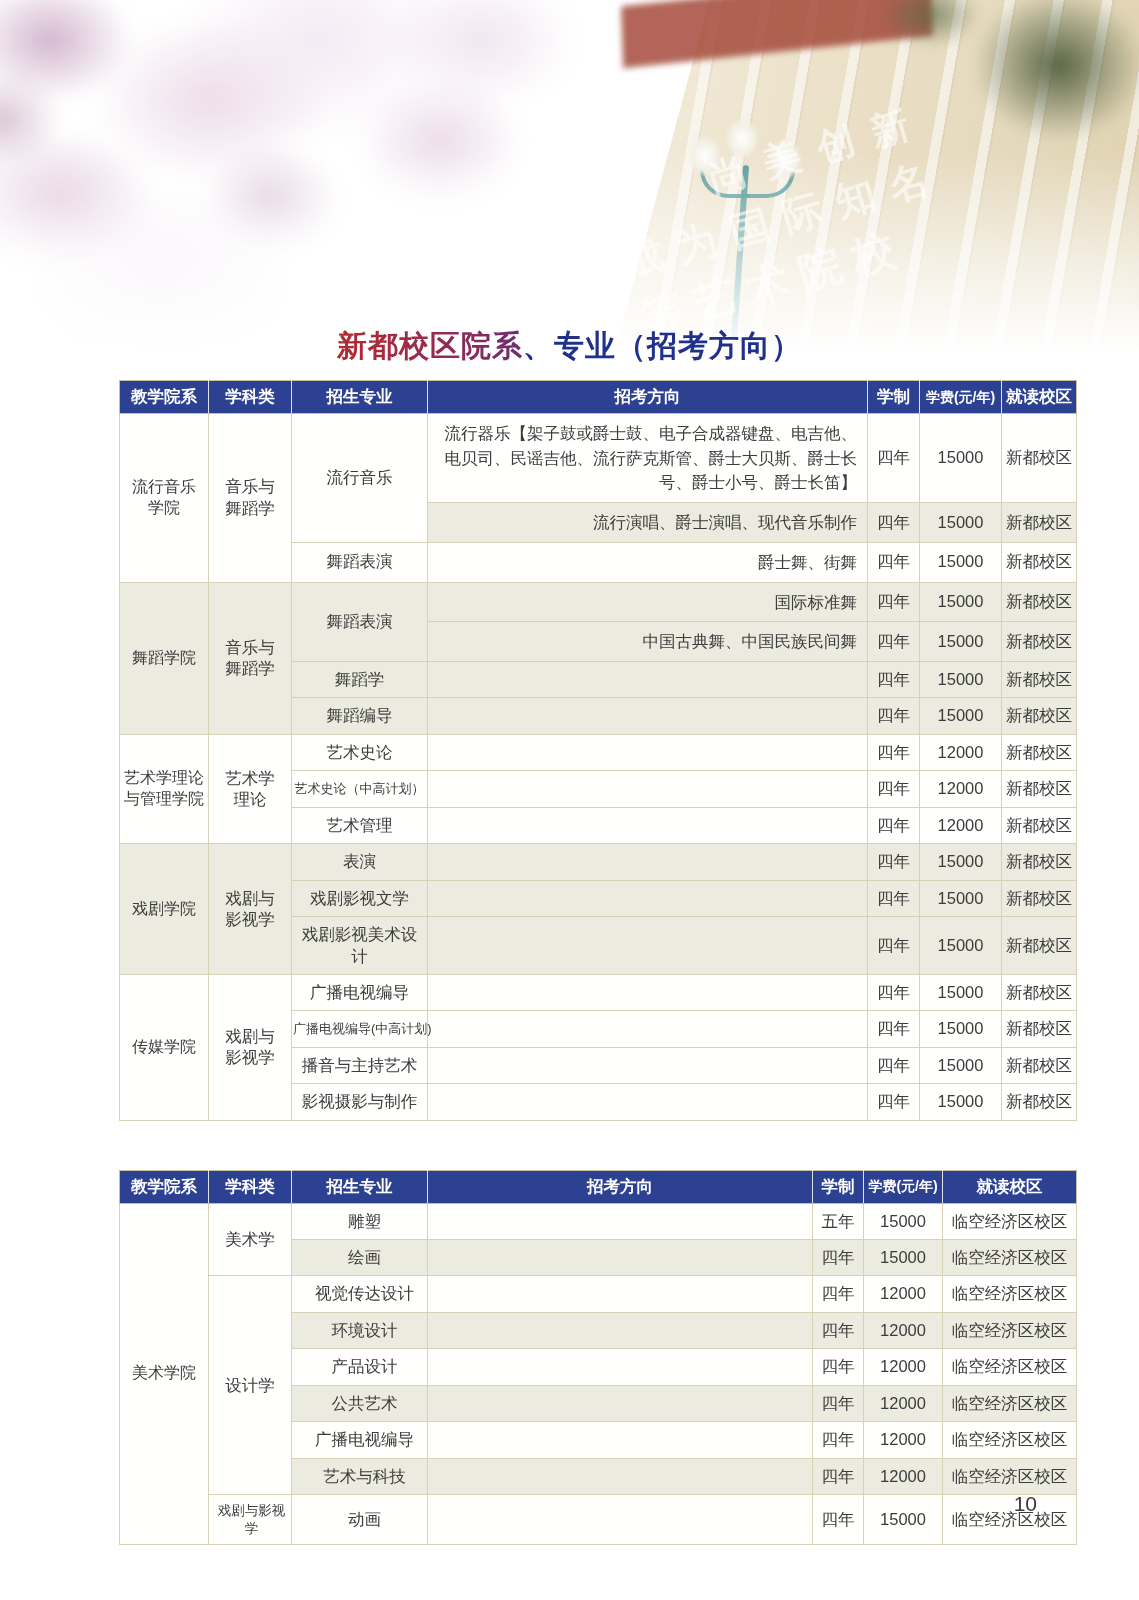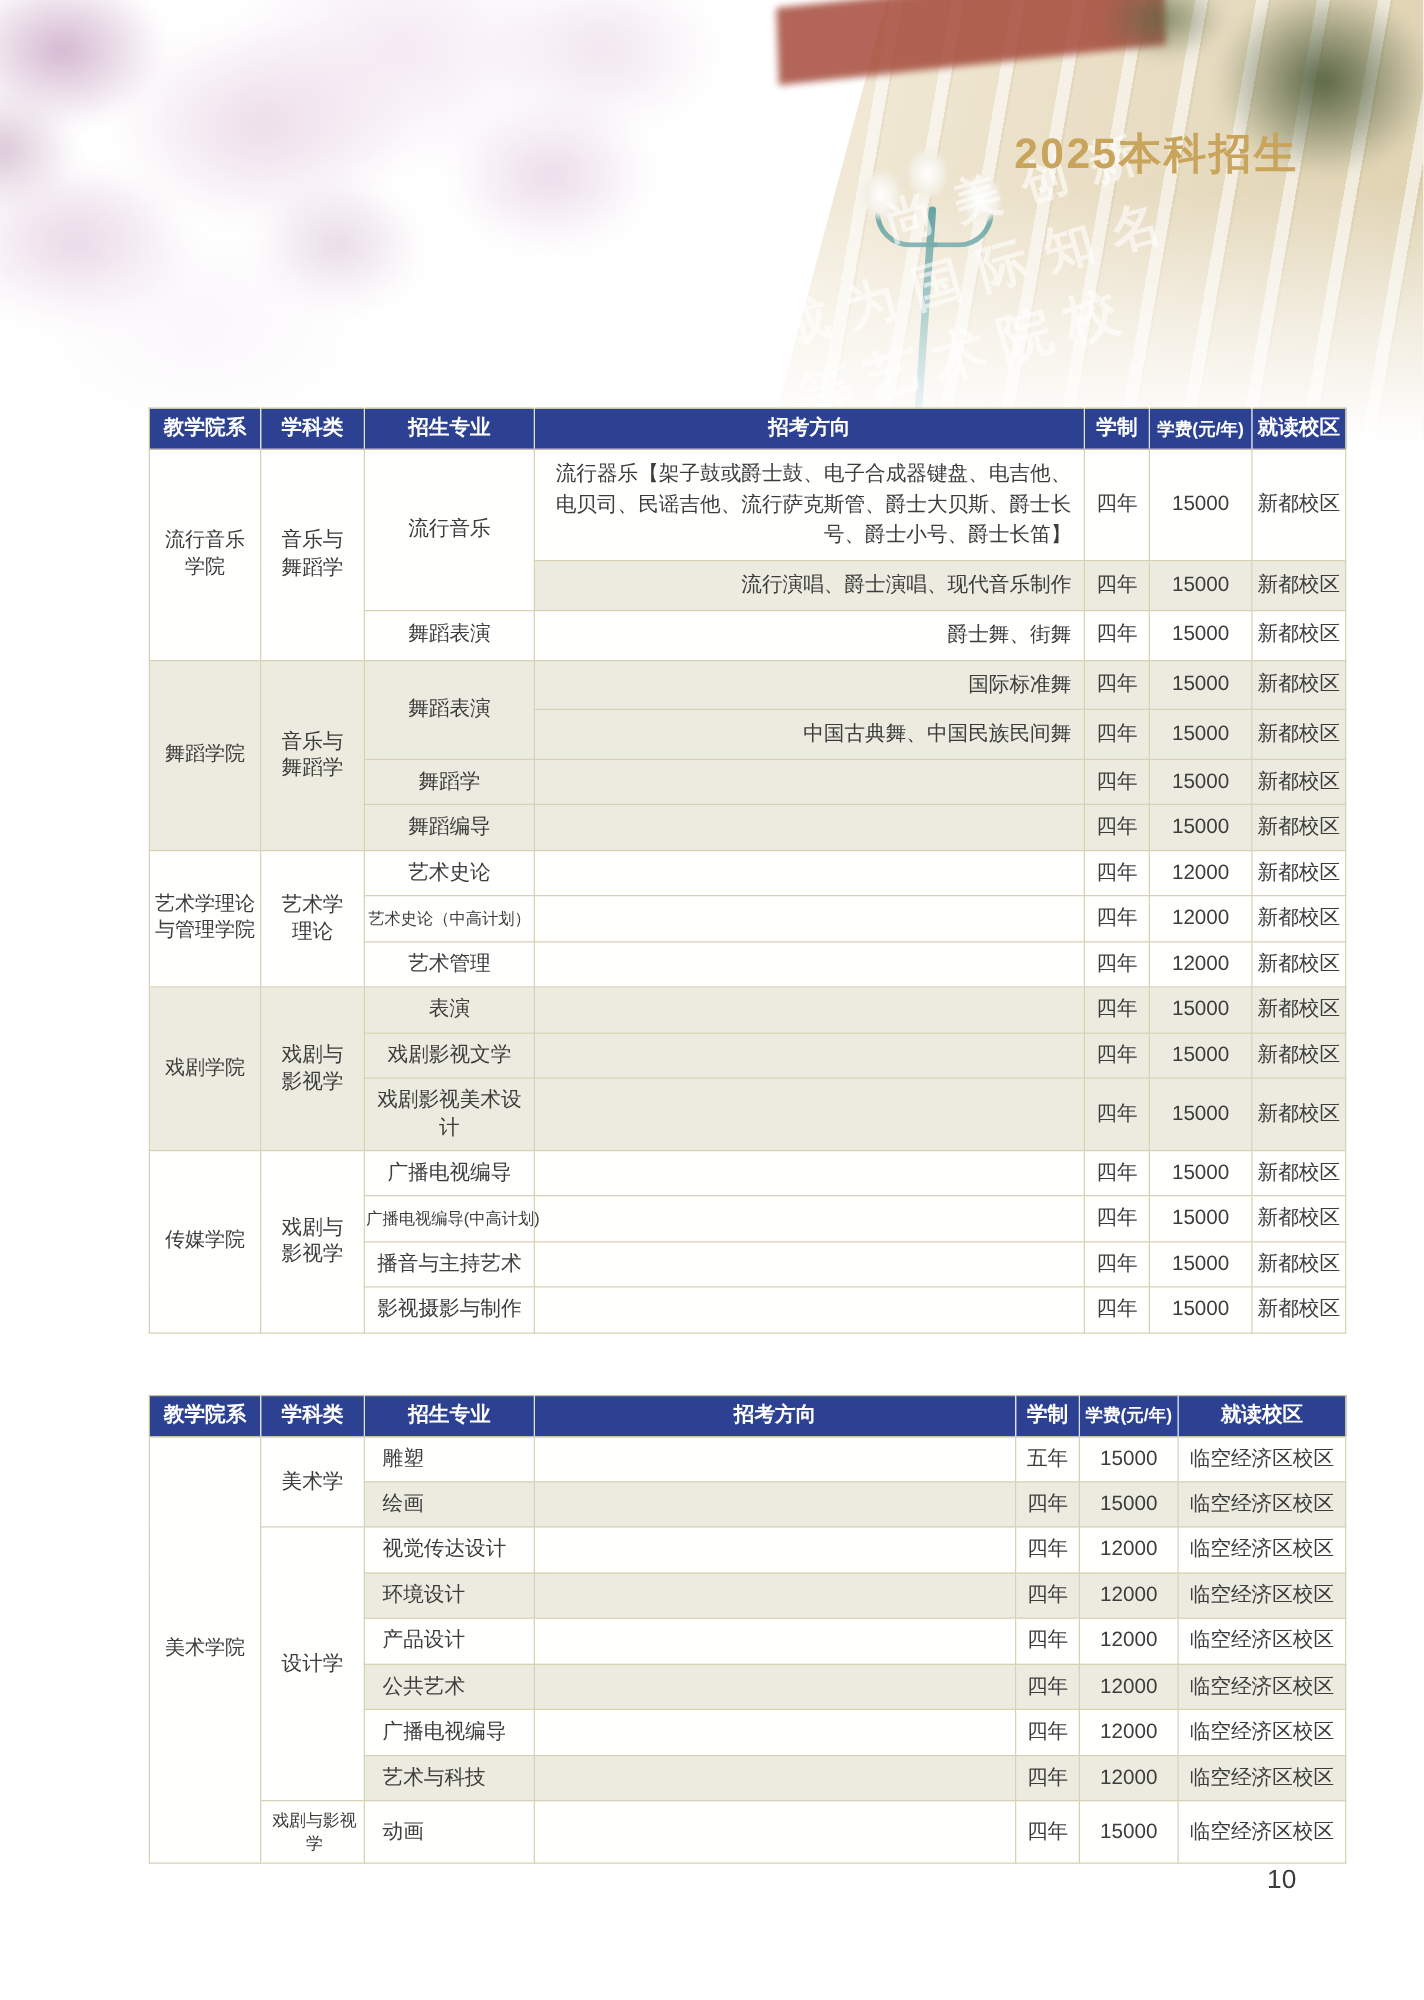--- a/index.html
+++ b/index.html
@@ -73,21 +73,21 @@
   table.sched th{background:#2c4192;color:#ffffff;font-size:16.5px;font-weight:bold;
     padding:6px 2px;border:none;border-left:1px solid rgba(255,255,255,.85);
     border-bottom:1px solid #c6c0a2;line-height:1.2;}
   table.sched th:first-child{border-left:none;}
   table.sched th.hsmall{font-size:14px;padding:6px 0;}
   table.sched td{border:1px solid #d7d2b6;padding:7px 4px;text-align:center;
     font-size:16.5px;line-height:1.3;background:transparent;}
   table.sched tr.shade{background:#ecebdf;}
   table.sched td.inst{font-size:16px;}
   table.sched td.dir{text-align:right;padding-left:12px;padding-right:10px;line-height:1.5;}
-  table.sched td.majL{text-align:left;padding-left:14px;}
+  table.sched td.majL{text-align:center;padding-left:14px;}
   table.sched td.nw{white-space:nowrap;font-size:13px;padding-left:1px;padding-right:1px;}
   table.sched td.fit{font-size:13.5px;padding-left:4px;padding-right:1px;}
   .pagenum{position:absolute;top:1492px;right:102px;font-size:21px;color:#3b3b3b;}
 </style>
 </head>
 <body>
 
 <div class="hero">
   <div class="blossom"></div>
   <div class="building"></div>
@@ -99,24 +99,24 @@
   <div class="lamp-post"></div>
   <div class="lamp-head lh1"></div>
   <div class="lamp-head lh2"></div>
   <div class="lamp-head lh3"></div>
   <div class="wm">
     <span class="l1">尚美创新</span>
     <span class="l2">成为国际知名</span>
     <span class="l3">高等艺术院校</span>
   </div>
   <div class="hero-fade"></div>
-  <div class="badge">2025本科招生</div>
 </div>
 
 <div class="content">
+  <h2 class="tbl-title"><span class="t-red">新都校区院系</span><span class="t-blue">、专业（招考方向）</span></h2>
   <div class="tablewrap">
       <table class="sched">
         <colgroup>
           <col style="width: 89px;">
           <col style="width: 83px;">
           <col style="width: 136px;">
           <col style="width: 440px;">
           <col style="width: 52px;">
           <col style="width: 82px;">
           <col style="width: 75px;">

